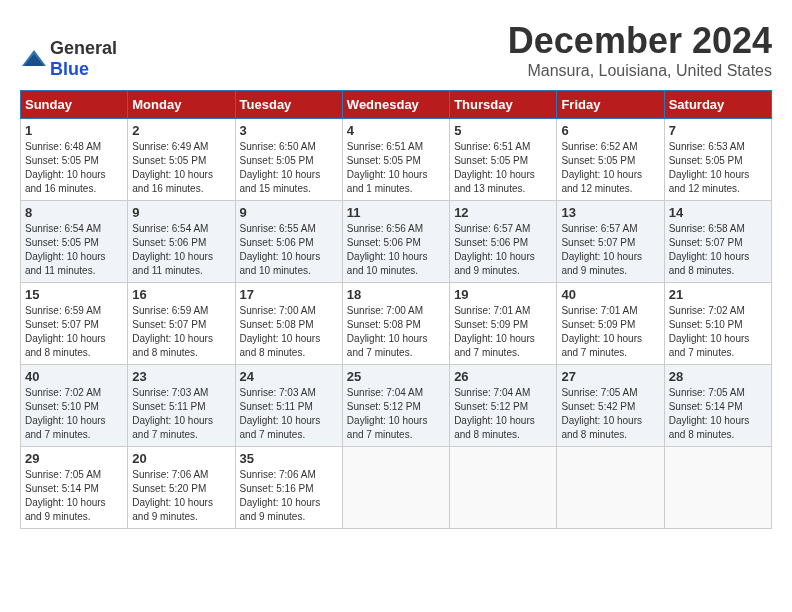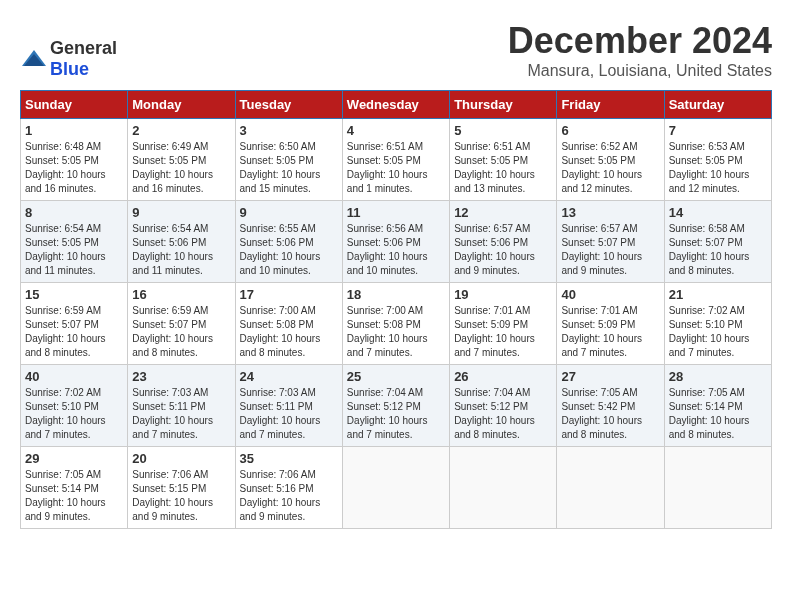--- a/index.html
+++ b/index.html
@@ -353,21 +353,21 @@
           <div class="day-info">
             <span>Sunrise: 7:05 AM</span><br>
             <span>Sunset: 5:14 PM</span><br>
             <span>Daylight: 10 hours and 9 minutes.</span>
           </div>
         </td>
         <td>
           <span class="day-num">20</span>
           <div class="day-info">
             <span>Sunrise: 7:06 AM</span><br>
-            <span>Sunset: 5:15 PM</span><br>
+            <span>Sunset: 5:20 PM</span><br>
             <span>Daylight: 10 hours and 9 minutes.</span>
           </div>
         </td>
         <td>
           <span class="day-num">35</span>
           <div class="day-info">
             <span>Sunrise: 7:06 AM</span><br>
             <span>Sunset: 5:16 PM</span><br>
             <span>Daylight: 10 hours and 9 minutes.</span>
           </div>

